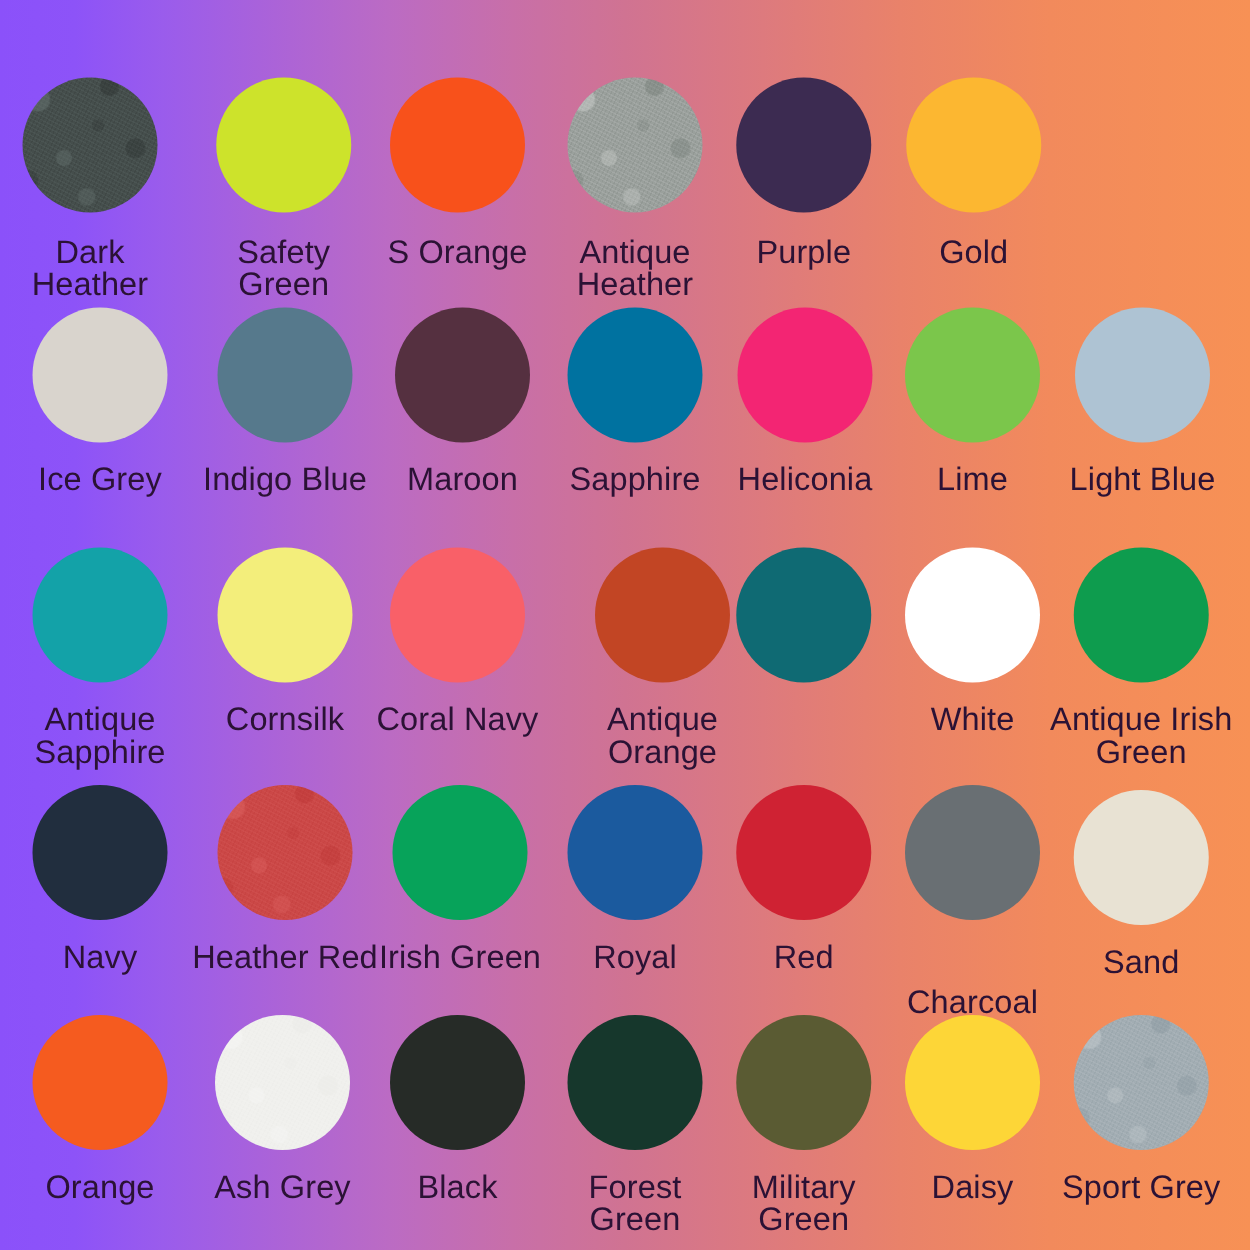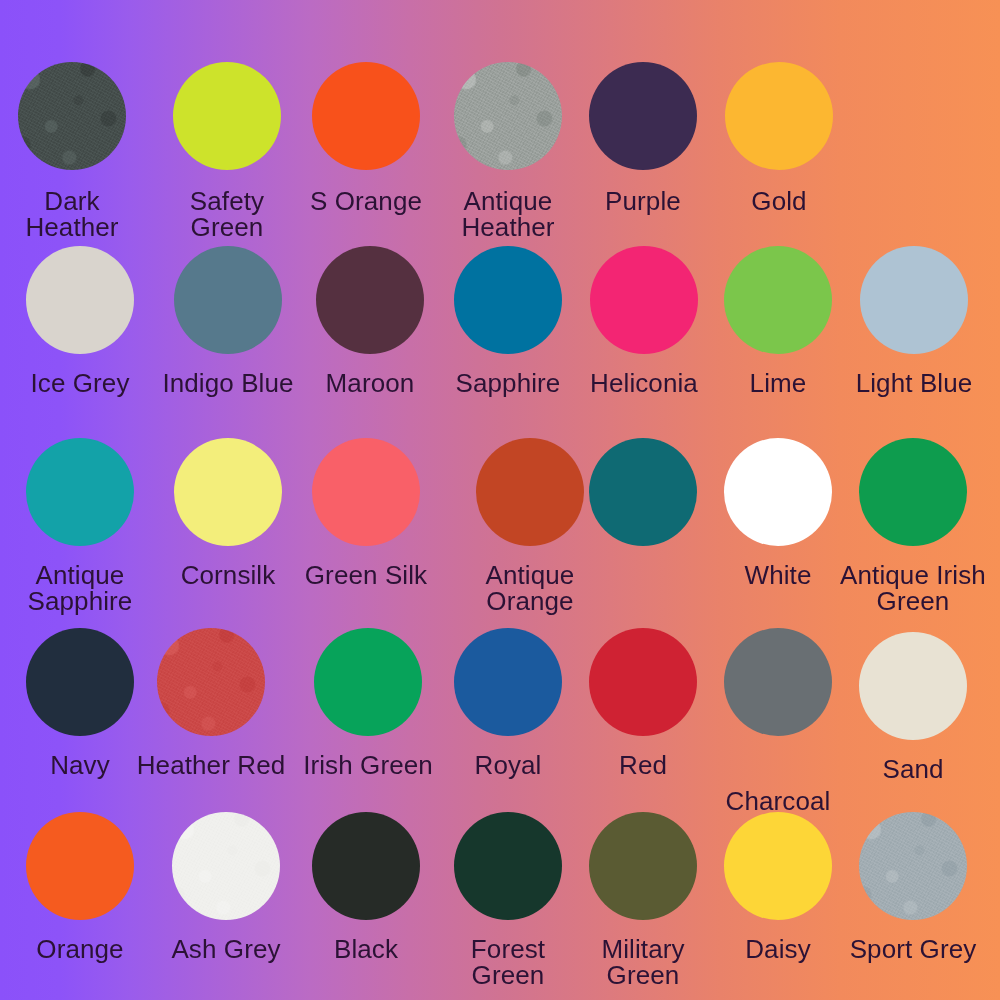--- a/index.html
+++ b/index.html
@@ -204,21 +204,21 @@
         <div class="swatch-cell" style="position: absolute; left: 153px; top: 0px; width: 150px;">
           <div class="dot-wrap" style="height: 108px;">
             <div class="dot" style="width: 108px; height: 108px; background: rgb(243, 238, 123);"></div>
           </div>
           <div class="swatch-label" style="margin-top: 16px; color: rgb(43, 18, 53);">Cornsilk</div>
         </div>
         <div class="swatch-cell" style="position: absolute; left: 291px; top: 0px; width: 150px;">
           <div class="dot-wrap" style="height: 108px;">
             <div class="dot" style="width: 108px; height: 108px; background: rgb(249, 96, 104);"></div>
           </div>
-          <div class="swatch-label" style="margin-top: 16px; color: rgb(43, 18, 53);">Green Silk</div>
+          <div class="swatch-label" style="margin-top: 16px; color: rgb(43, 18, 53);">Coral Navy</div>
         </div>
         <div class="swatch-cell" style="position: absolute; left: 455px; top: 0px; width: 150px;">
           <div class="dot-wrap" style="height: 108px;">
             <div class="dot" style="width: 108px; height: 108px; background: rgb(194, 69, 36);"></div>
           </div>
           <div class="swatch-label" style="margin-top: 16px; color: rgb(43, 18, 53);">Antique Orange</div>
         </div>
         <div class="swatch-cell" style="position: absolute; left: 568px; top: 0px; width: 150px;">
           <div class="dot-wrap" style="height: 108px;">
             <div class="dot" style="width: 108px; height: 108px; background: rgb(15, 106, 115);"></div>
@@ -237,21 +237,21 @@
           <div class="swatch-label" style="margin-top: 16px; color: rgb(43, 18, 53); text-align: center;">Antique Irish Green</div>
         </div>
       </div>
       <div class="swatch-row" style="position: absolute; left: 0px; top: 628px; width: 1000px;">
         <div class="swatch-cell" style="position: absolute; left: 5px; top: 0px; width: 150px;">
           <div class="dot-wrap" style="height: 108px;">
             <div class="dot" style="width: 108px; height: 108px; background: rgb(33, 46, 62);"></div>
           </div>
           <div class="swatch-label" style="margin-top: 16px; color: rgb(43, 18, 53);">Navy</div>
         </div>
-        <div class="swatch-cell" style="position: absolute; left: 136px; top: 0px; width: 150px;">
+        <div class="swatch-cell" style="position: absolute; left: 153px; top: 0px; width: 150px;">
           <div class="dot-wrap" style="height: 108px;">
             <div class="dot heather heather-soft" style="width: 108px; height: 108px; background: rgb(203, 72, 71);"></div>
           </div>
           <div class="swatch-label" style="margin-top: 16px; color: rgb(43, 18, 53);">Heather Red</div>
         </div>
         <div class="swatch-cell" style="position: absolute; left: 293px; top: 0px; width: 150px;">
           <div class="dot-wrap" style="height: 108px;">
             <div class="dot" style="width: 108px; height: 108px; background: rgb(7, 163, 90);"></div>
           </div>
           <div class="swatch-label" style="margin-top: 16px; color: rgb(43, 18, 53);">Irish Green</div>

